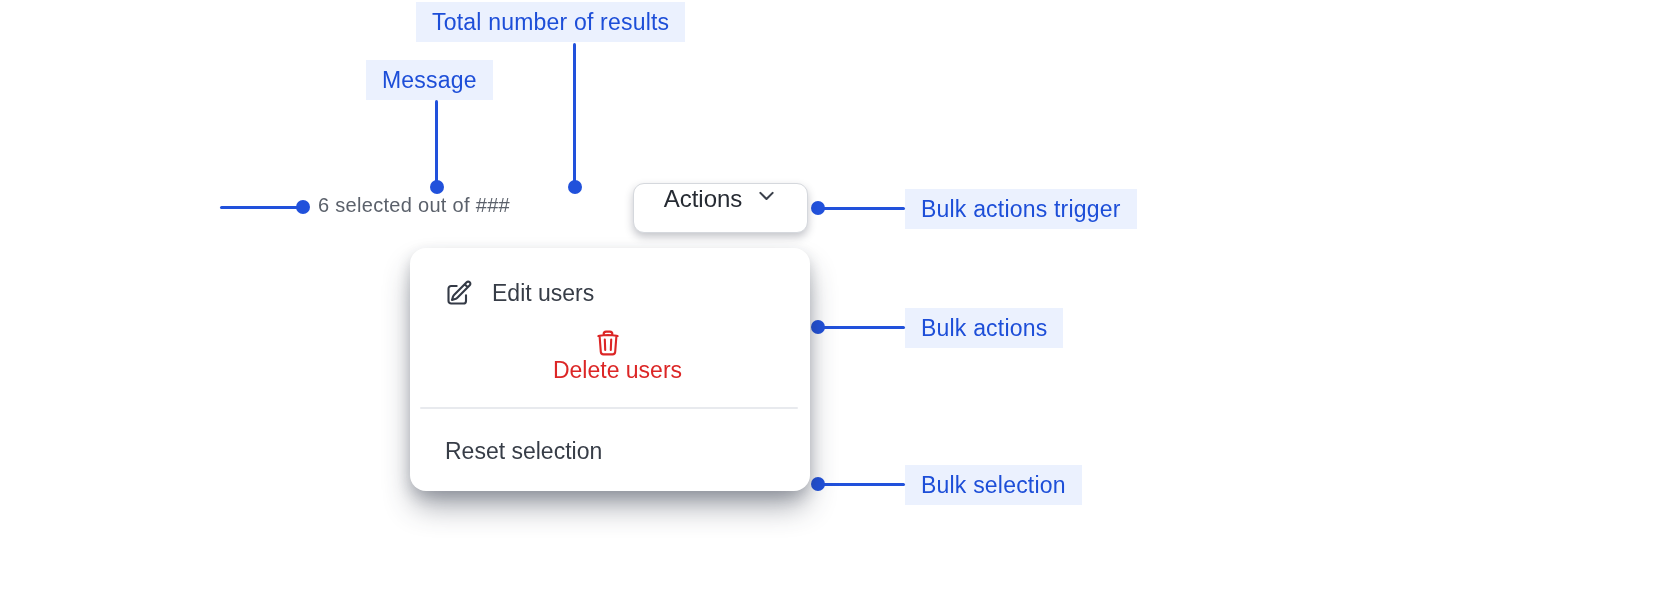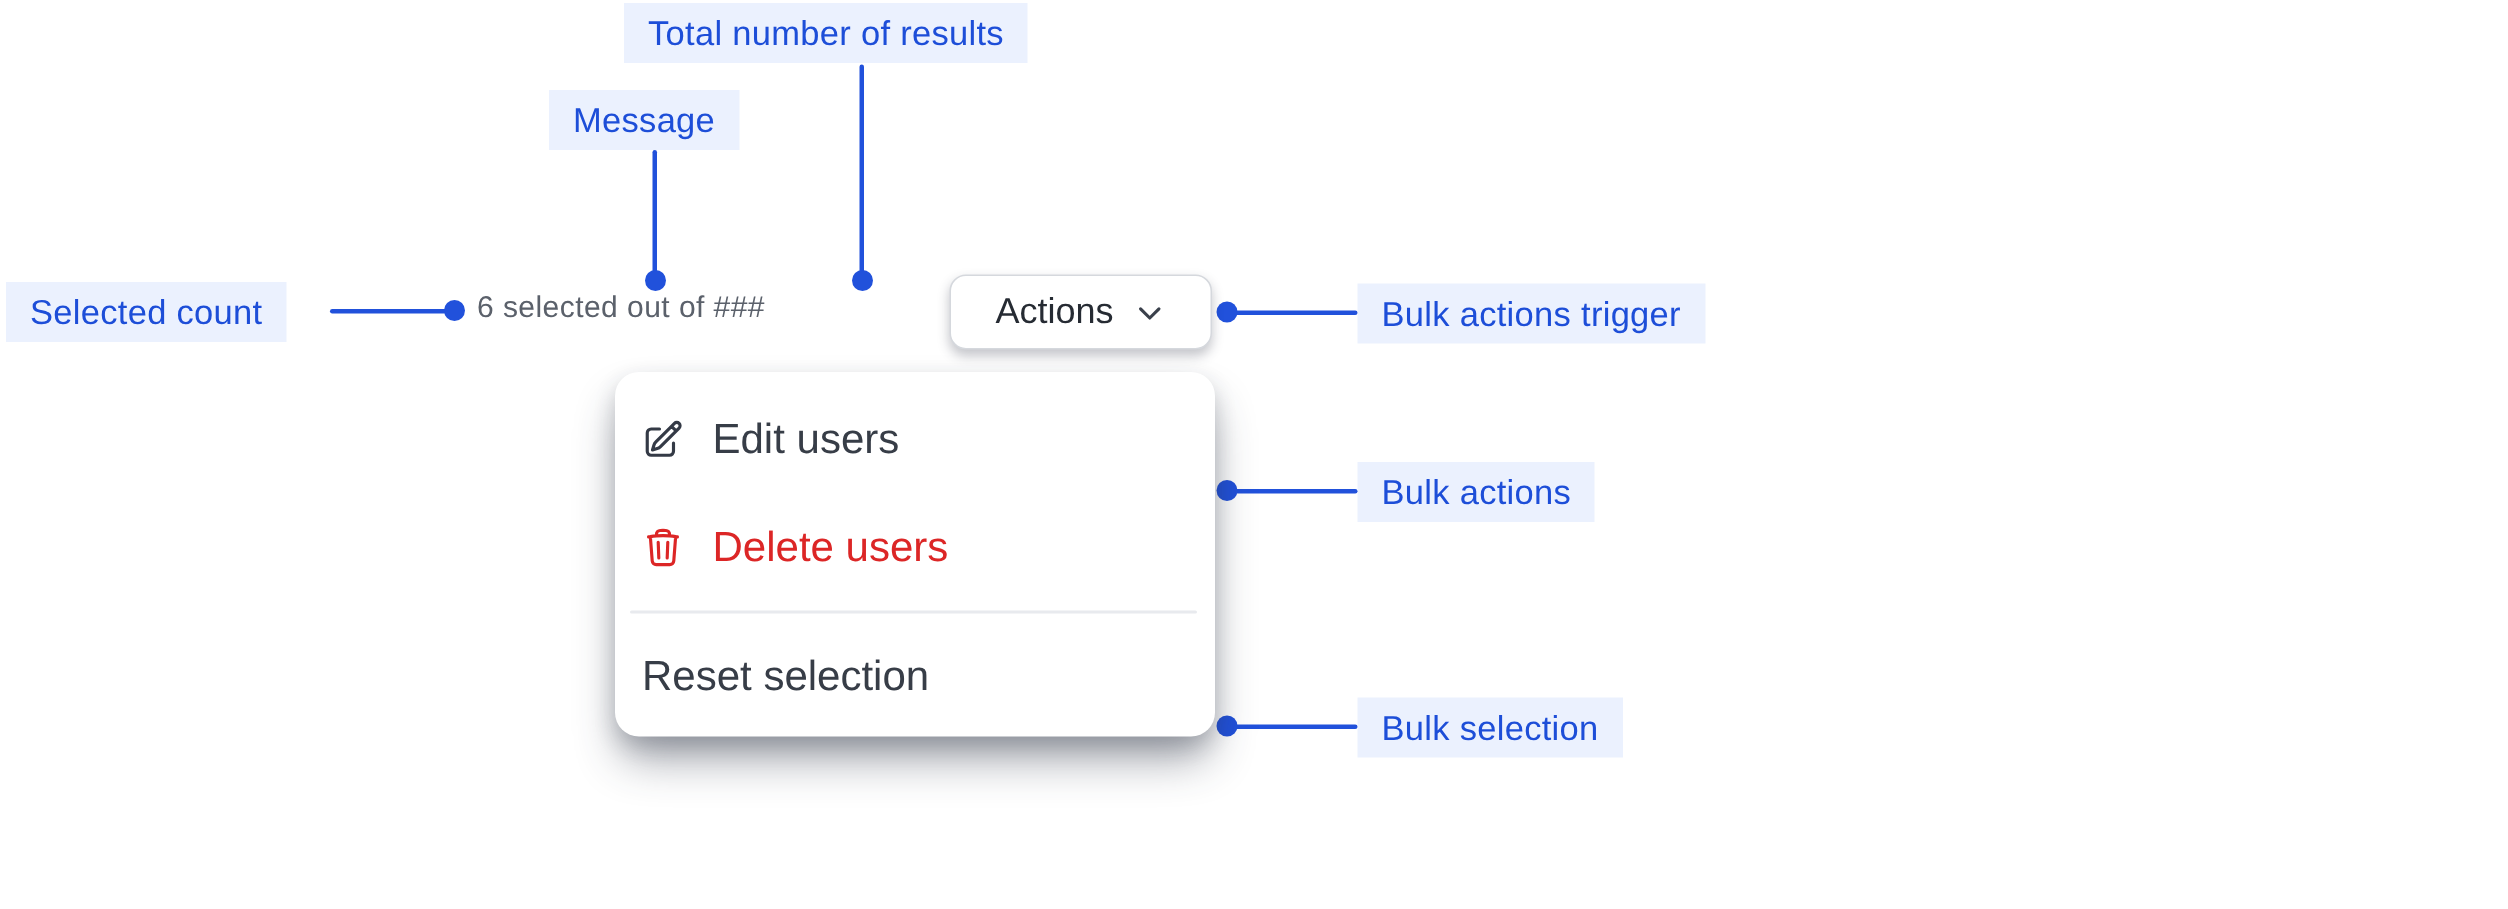--- a/index.html
+++ b/index.html
@@ -46,52 +46,51 @@
   
   .selection-message{
     position:absolute;left:318px;top:194px;
     font-size:20px;color:var(--muted-text);
     letter-spacing:.3px;white-space:nowrap;
   }
   .actions-button{
     position:absolute;left:633px;top:183px;width:175px;height:50px;
     background:#fff;border:1px solid var(--button-border);border-radius:11px;
     box-shadow:0 4px 8px rgba(42,48,66,.28);
-    display:flex;align-items:center;justify-content:center;gap:14px;
+    display:flex;align-items:flex-start;justify-content:center;gap:14px;
     font-size:24px;color:var(--button-text);
     box-sizing:border-box;cursor:pointer;
   }
   .actions-button svg{display:block;}
   
   .menu{
     position:absolute;left:410px;top:248px;width:400px;
     background:#fff;border-radius:16px;
     box-shadow:0 18px 30px -4px rgba(42,48,66,.45),0 6px 14px rgba(42,48,66,.20);
     padding:9px 0 4px;
     box-sizing:border-box;
   }
   .menu-item{
     height:72px;
     display:flex;align-items:center;
-    padding:0 20px 0 18px;
-    font-size:28px;color:var(--menu-text);
+    padding:0 20px 0 35px;
+    font-size:23px;color:var(--menu-text);
     cursor:pointer;white-space:nowrap;
   }
   .menu-item .mi-icon{width:28px;height:28px;margin-right:19px;flex:0 0 auto;}
-  .menu-item.danger{color:var(--danger-red);}
+  .menu-item.danger{color:var(--danger-red);flex-direction:column;}
   .menu-divider{height:2px;background:var(--divider);margin:6px 12px 6px 10px;border-radius:1px;}
 </style>
 </head>
 <body>
 
 <div class="canvas">
 
   <div class="pill" style="left:416px;top:2px;">Total number of results</div>
   <div class="pill" style="left:366px;top:60px;">Message</div>
-  <div class="pill" style="left:4px;top:188px;">Selected count</div>
   <div class="pill" style="left:905px;top:189px;">Bulk actions trigger</div>
   <div class="pill" style="left:905px;top:308px;">Bulk actions</div>
   <div class="pill" style="left:905px;top:465px;">Bulk selection</div>
 
   <div class="vline" style="left:573px;top:43px;height:144px;"></div>
   <div class="dot" style="left:568px;top:180px;"></div>
 
   <div class="vline" style="left:435px;top:100px;height:87px;"></div>
   <div class="dot" style="left:430px;top:180px;"></div>
 

